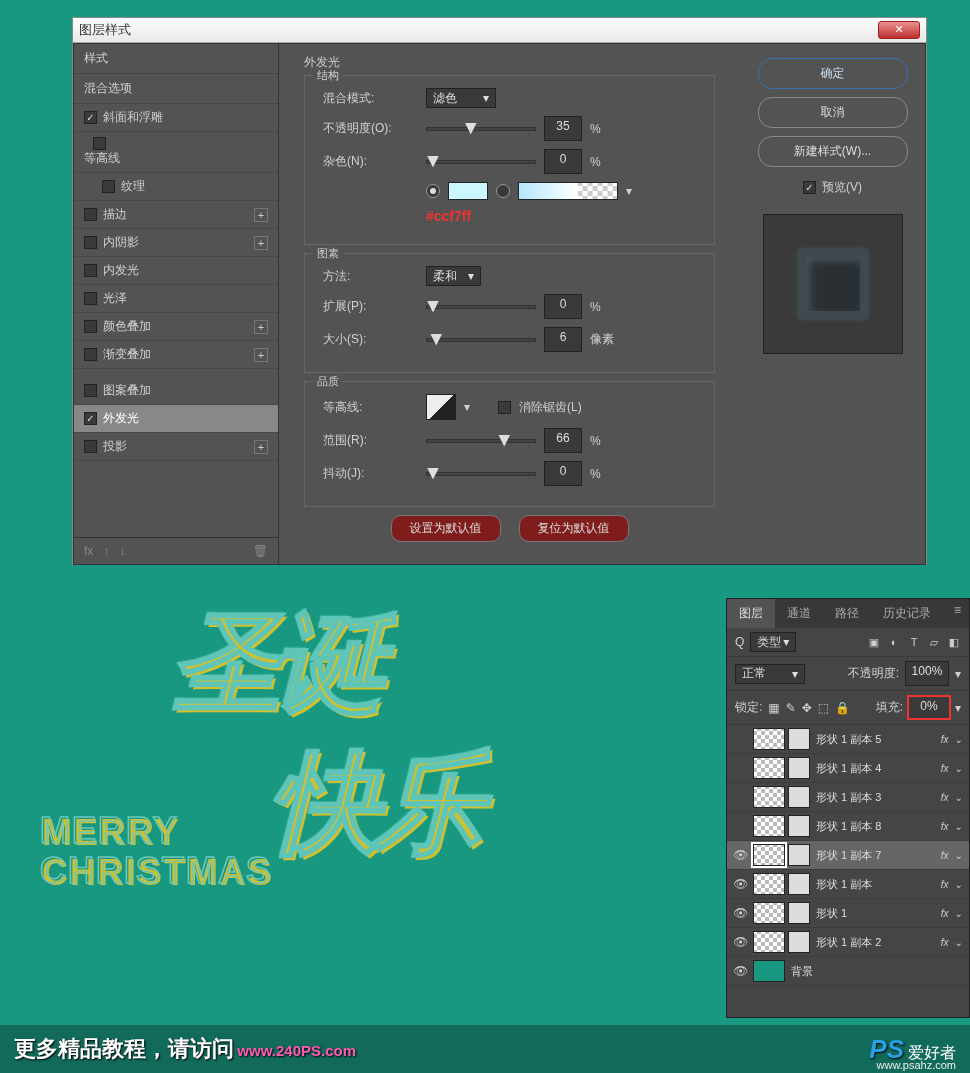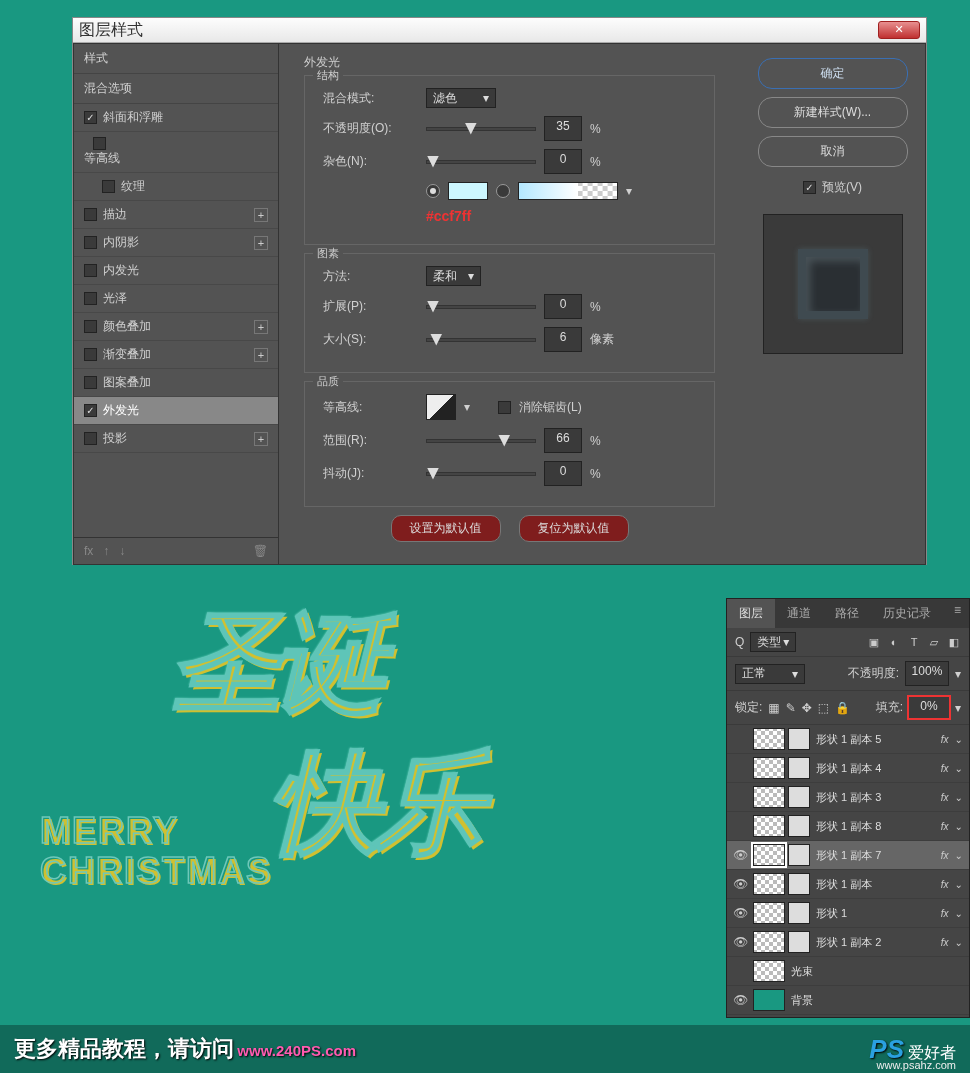--- a/index.html
+++ b/index.html
@@ -1,21 +1,21 @@
 <!DOCTYPE html>
 <html><head>
 <meta charset="utf-8">
 <style>
 * { margin: 0; padding: 0; box-sizing: border-box; }
 body { width: 970px; height: 1073px; background: #199881; font-family: "Microsoft YaHei", sans-serif; color: #d0d0d0; font-size: 12px; position: relative; overflow: hidden; }
 
 
 .dialog { position: absolute; left: 72px; top: 17px; width: 855px; height: 548px; background: #e8e8e8; border: 1px solid #888; }
 .titlebar { height: 25px; background: linear-gradient(#fdfdfd, #e8e8e8); border-bottom: 1px solid #aaa; display: flex; align-items: center; padding: 0 6px; justify-content: space-between; }
-.titlebar-title { color: #333; font-size: 16px; }
+.titlebar-title { color: #333; font-size: 13px; }
 .close-btn { width: 42px; height: 18px; background: linear-gradient(#e89090, #c03030); border: 1px solid #a02020; border-radius: 3px; color: white; text-align: center; font-size: 11px; line-height: 14px; cursor: pointer; }
 .dialog-body { height: 522px; background: #535353; display: flex; border: 1px solid #333; }
 
 .left-panel { width: 205px; border-right: 1px solid #333; display: flex; flex-direction: column; }
 .left-panel .hdr { padding: 6px 10px; border-bottom: 1px solid #444; background: #535353; }
 .style-list { flex: 1; }
 .style-item { padding: 5px 10px; border-bottom: 1px solid #484848; display: flex; align-items: center; justify-content: space-between; cursor: pointer; }
 .style-item.selected { background: #888; color: #fff; }
 .style-item .cb { width: 13px; height: 13px; background: #3a3a3a; border: 1px solid #222; display: inline-flex; align-items: center; justify-content: center; margin-right: 6px; }
 .style-item .cb.checked::after { content: "✓"; color: #ddd; font-size: 10px; }
@@ -158,21 +158,21 @@
             <span class="plus-icon">+</span>
           </div>
           <div class="style-item">
             <span style="display: flex; align-items: center;">
               <span class="cb"></span>
               <span>渐变叠加</span>
             </span>
             <span class="plus-icon">+</span>
           </div>
           <div class="style-item">
-            <span style="display: flex; align-items: center;">
+            <span style="display: flex; align-items: center; margin-top: 8px;">
               <span class="cb"></span>
               <span>图案叠加</span>
             </span>
           </div>
           <div class="style-item selected">
             <span style="display: flex; align-items: center;">
               <span class="cb checked"></span>
               <span>外发光</span>
             </span>
           </div>
@@ -286,22 +286,22 @@
         </div>
       </div>
       <div class="row" style="justify-content:center;gap:18px;margin-top:6px">
         <span class="btn2">设置为默认值</span>
         <span class="btn2">复位为默认值</span>
       </div>
     </div>
 
     <div class="right-panel">
       <div class="rbtn primary">确定</div>
+      <div class="rbtn">取消</div>
       <div class="rbtn">新建样式(W)...</div>
-      <div class="rbtn">取消</div>
       <div style="display:flex;align-items:center;gap:6px;margin-top:4px">
         <span class="cb checked" style="width:13px;height:13px;background:#3a3a3a;border:1px solid #222;display:inline-flex;align-items:center;justify-content:center;color:#ddd;font-size:10px">✓</span>
         <span>预览(V)</span>
       </div>
       <div class="preview-box">
         <div class="preview-inner"></div>
       </div>
     </div>
   </div>
 </div>
@@ -416,25 +416,20 @@
       </div>
       <div class="layer-item">
         <span class="eye ikn">👁</span>
         <span class="thumb-ck"></span>
         <span class="thumb-mask"></span>
         <span class="layer-name">形状 1 副本 2</span>
         <span class="fx">fx</span>
         <span class="chev">⌄</span>
       </div>
       <div class="layer-item">
-        <span class="eye ikn"></span>
-        <span class="thumb-ck"></span>
-        <span class="layer-name">光束</span>
-      </div>
-      <div class="layer-item">
         <span class="eye ikn">👁</span>
         <span class="thumb-solid"></span>
         <span class="layer-name">背景</span>
       </div>
     </div>
 </div>
 
 <div class="footer">
   <div>
     <span class="footer-text">更多精品教程，请访问</span>

